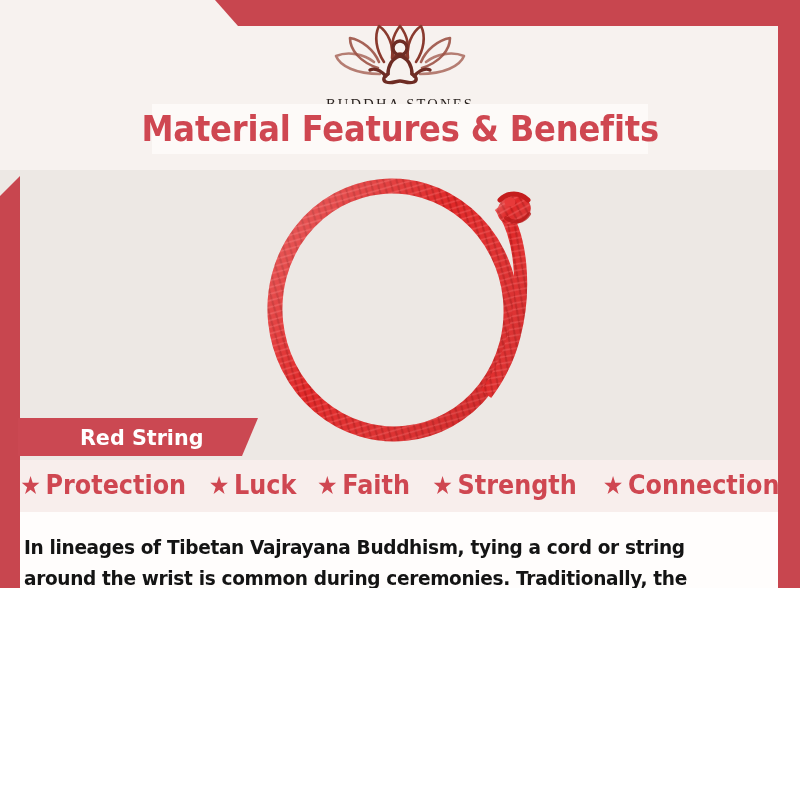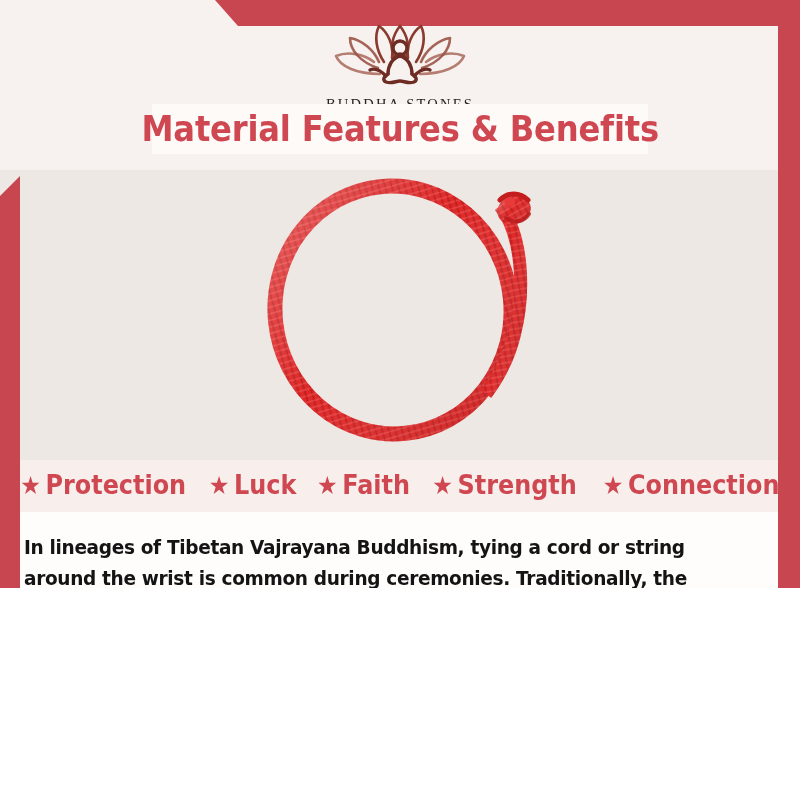--- a/index.html
+++ b/index.html
@@ -240,20 +240,23 @@
     <path d="M262 48 C284 76 288 132 276 178 C270 202 260 220 248 236" fill="none" stroke="url(#braid)" stroke-width="13"></path>
     <path d="M262 48 C284 76 288 132 276 178 C270 202 260 220 248 236" fill="none" stroke="url(#shine)" stroke-width="13"></path>
 
     <ellipse cx="276" cy="52" rx="17" ry="14" fill="url(#braid)" transform="rotate(-18 276 52)"></ellipse>
     <ellipse cx="276" cy="52" rx="17" ry="14" fill="url(#shine)" transform="rotate(-18 276 52)"></ellipse>
     <path d="M262 42 C270 34 282 34 290 42" fill="none" stroke="#c41d1d" stroke-width="5" stroke-linecap="round"></path>
     <path d="M268 60 C276 66 286 64 291 56" fill="none" stroke="#b81b1b" stroke-width="4" stroke-linecap="round" opacity="0.8"></path>
     <ellipse cx="272" cy="44" rx="5.5" ry="4.5" fill="#e83a3a"></ellipse>
   </svg>
 
+  <div class="tag">
+    <span class="tag-text">Red String</span>
+  </div>
 
   <div class="benefits">
     <span class="benefit">
       <span class="star">★</span>
       <span>Protection</span>
     </span>
     <span class="benefit">
       <span class="star">★</span>
       <span>Luck</span>
     </span>

